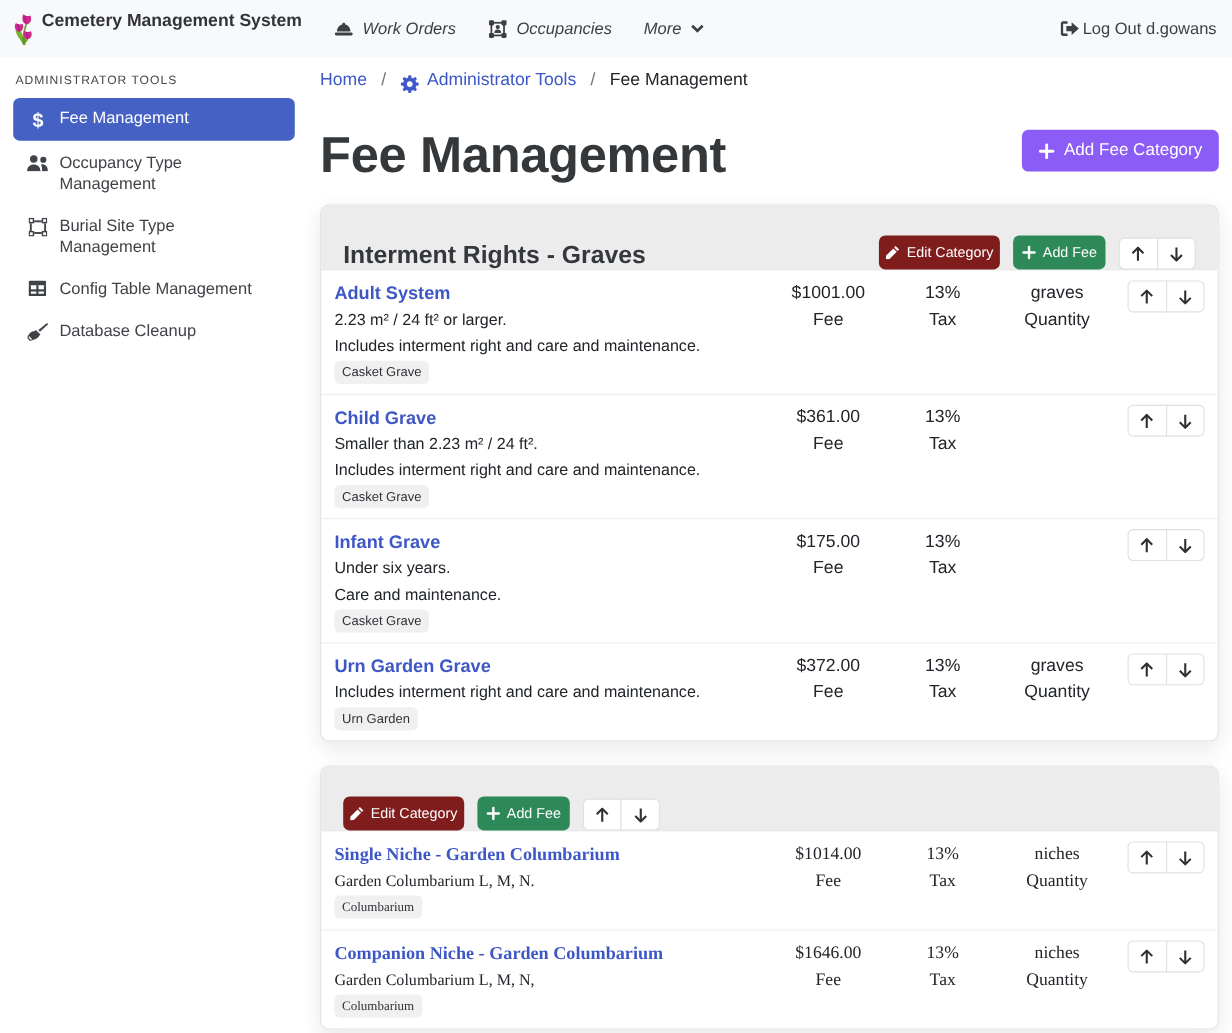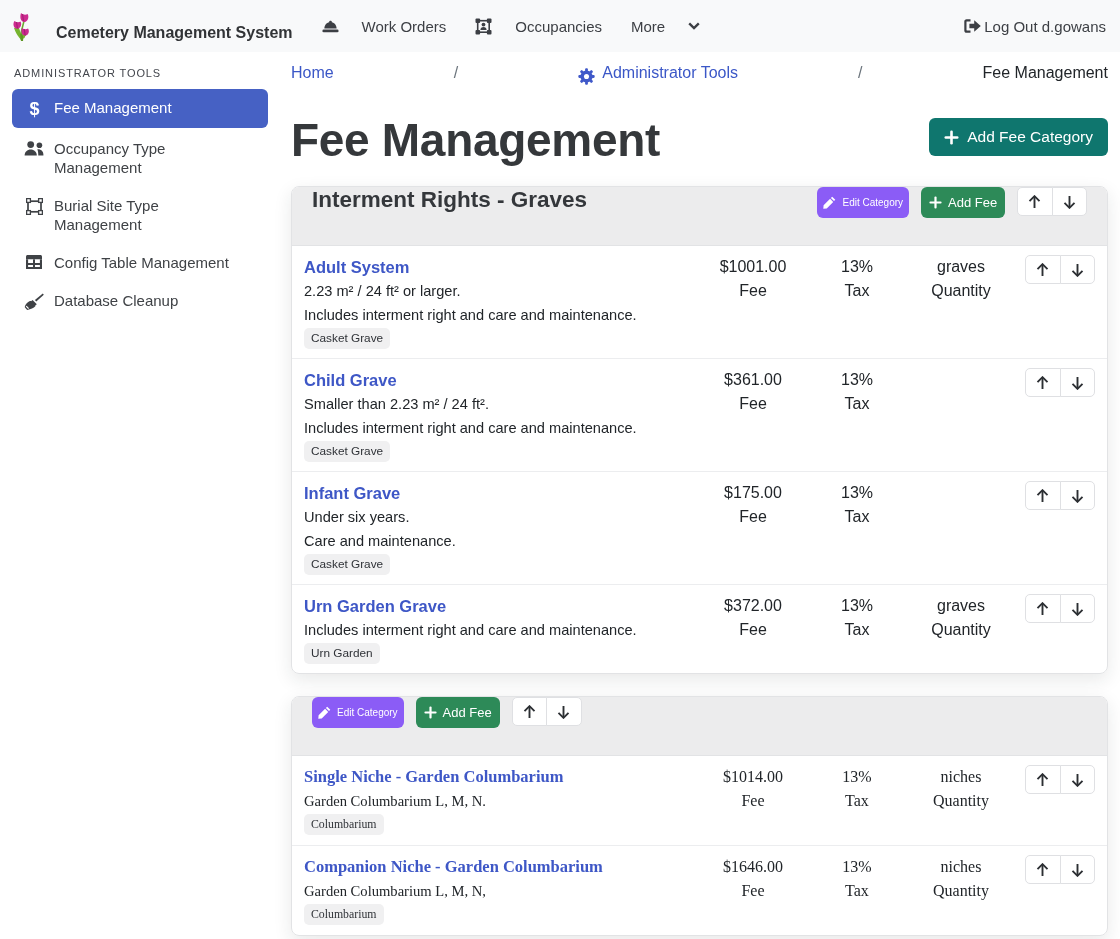--- a/index.html
+++ b/index.html
@@ -1,46 +1,46 @@
 <!DOCTYPE html>
 <html><head>
 <meta charset="utf-8">
 <title>Fee Management</title>
 <style>
 * { box-sizing: border-box; margin:0; padding:0; }
 html,body { height:939px; overflow:hidden; }
 body { font-family:"Liberation Sans",sans-serif; font-size:16px; color:#212529; background:#fff; width:1120px; }
 a { text-decoration:none; }
 .navbar { height:52px; background:#f8f9fa; display:flex; align-items:center; padding:0 14px 0 11px; }
-.brand { display:flex; align-items:flex-end; gap:22px; font-weight:bold; font-size:16px; color:#313336; }
-.nav-item { display:flex; align-items:center; gap:23px; margin-left:29px; color:#3c3f44; font-size:15px; }
+.brand { display:flex; align-items:flex-start; gap:4px; font-weight:bold; font-size:16px; color:#313336; }
+.nav-item { display:flex; align-items:center; gap:9px; margin-left:29px; color:#3c3f44; font-size:15px;font-style:italic; }
 .nav-item svg { flex-shrink:0; }
 .nav-right { margin-left:auto; display:flex; align-items:center; gap:2px; color:#3c3f44; font-size:15px; }
 .layout { display:flex; align-items:flex-start; }
 aside { width:279px; flex-shrink:0; padding:13px 11px 20px 12px; }
 .admintools { font-size:11px; letter-spacing:0.9px; color:#43464d; font-weight:400; margin:2px 0 10px 2px; }
 .snav a { display:flex; align-items:flex-start; padding:8px 12px; margin-bottom:3px; border-radius:6px; color:#3f4246; line-height:19px; font-size:15px; }
 .snav .icon { width:20px; margin-right:10px; flex-shrink:0; display:flex; justify-content:center; margin-top:2px; }
 .snav .txt { max-width:190px; }
 .snav a.active { background:#4661c4; color:#fff; padding-top:9px; padding-bottom:10px; }
 main { flex:1; padding:11px 12px 60px; min-width:0; }
-.breadcrumb { display:flex; align-items:center; line-height:20px; color:#6c757d;justify-content:space-between; }
+.breadcrumb { display:flex; align-items:center; line-height:20px; color:#6c757d; }
 .breadcrumb a { color:#3b57c7; }
 .breadcrumb .sep { padding:0 13px; color:#6c757d; }
 .breadcrumb .gear { margin-right:7px; position:relative; top:3px; }
 .bc-active { color:#212529; }
 .h1row { display:flex; justify-content:space-between; align-items:center; margin-top:27px; }
 h1 { font-size:46px; font-weight:700; color:#35383b; letter-spacing:-0.3px; line-height:54px; position:relative; top:3px; }
 .btn { display:inline-flex; align-items:center; justify-content:center; border:none; border-radius:6px; color:#fff; font-family:inherit; }
-.btn-addcat { background:#0f766e; font-size:15.5px; height:38px; padding:0 15px; gap:8px; }
-.btn-teal { background:#8b5cf6; font-size:10px; height:31px; padding:0 6px; gap:6px; }
+.btn-addcat { background:#8b5cf6; font-size:15.5px; height:38px; padding:0 15px; gap:8px; }
+.btn-teal { background:#7f1d1d; font-size:13px; height:31px; padding:0 6px; gap:6px; }
 .btn-green { background:#2d8a58; font-size:13px; height:31px; padding:0 8px; gap:6px; }
 .card { border:1px solid #e2e3e5; border-radius:8px; margin-top:22px; box-shadow:0 6px 18px rgba(33,37,41,0.1); }
 .card + .card { margin-top:22px; }
-.card-header { background:#ececed; height:59px; display:flex; align-items:flex-start; padding:0 20px; border-bottom:1px solid #e2e3e5; border-radius:7px 7px 0 0; gap:12px; }
+.card-header { background:#ececed; height:59px; display:flex; align-items:flex-end; padding:0 20px; border-bottom:1px solid #e2e3e5; border-radius:7px 7px 0 0; gap:12px; }
 .card-title { flex:1; font-size:22.5px; font-weight:700; color:#34373b; }
 .arrgrp { display:inline-flex; }
 .arrgrp button { width:35.4px; height:29px; background:#fff; border:1px solid #dfe0e3; display:flex; align-items:center; justify-content:center; padding:0; }
 .arrgrp button:first-child { border-radius:5px 0 0 5px; }
 .arrgrp button:last-child { border-radius:0 5px 5px 0; margin-left:-1px; }
 .frow { display:flex; align-items:flex-start; padding:9px 12px; }
 .card:last-child .frow { padding-bottom:10px;font-family:Liberation Serif, serif; }
 .frow + .frow { border-top:1px solid #ecedef; }
 .fmain { width:395px; flex-shrink:0; }
 .fname { font-size:16.5px; font-weight:700; color:#3e57c6; line-height:24px; }

